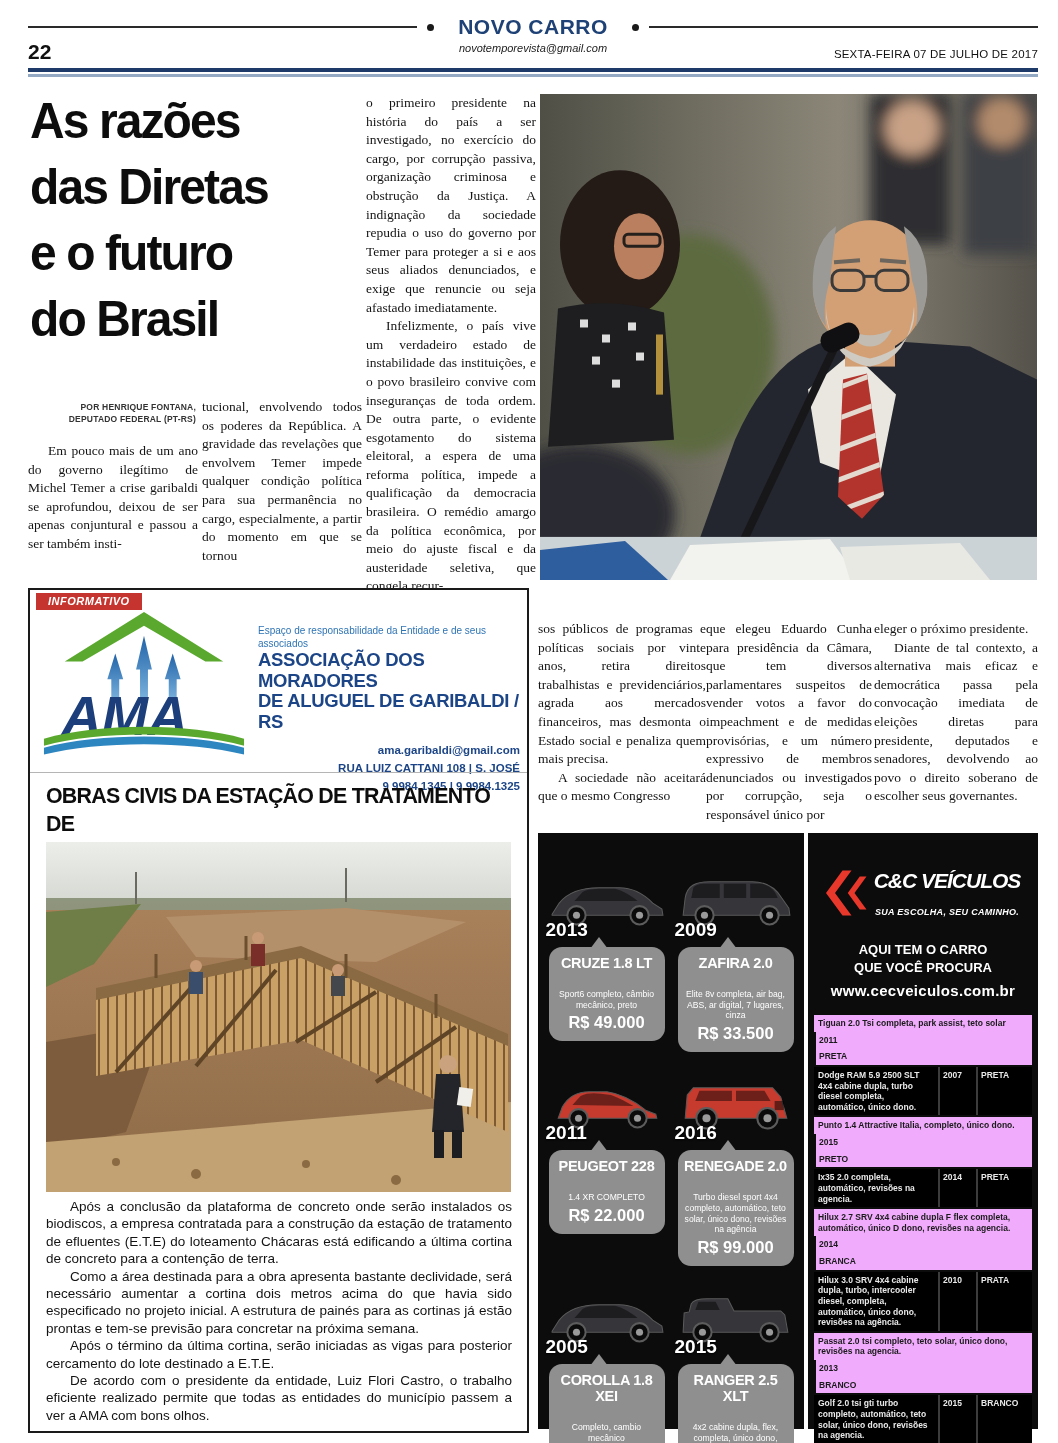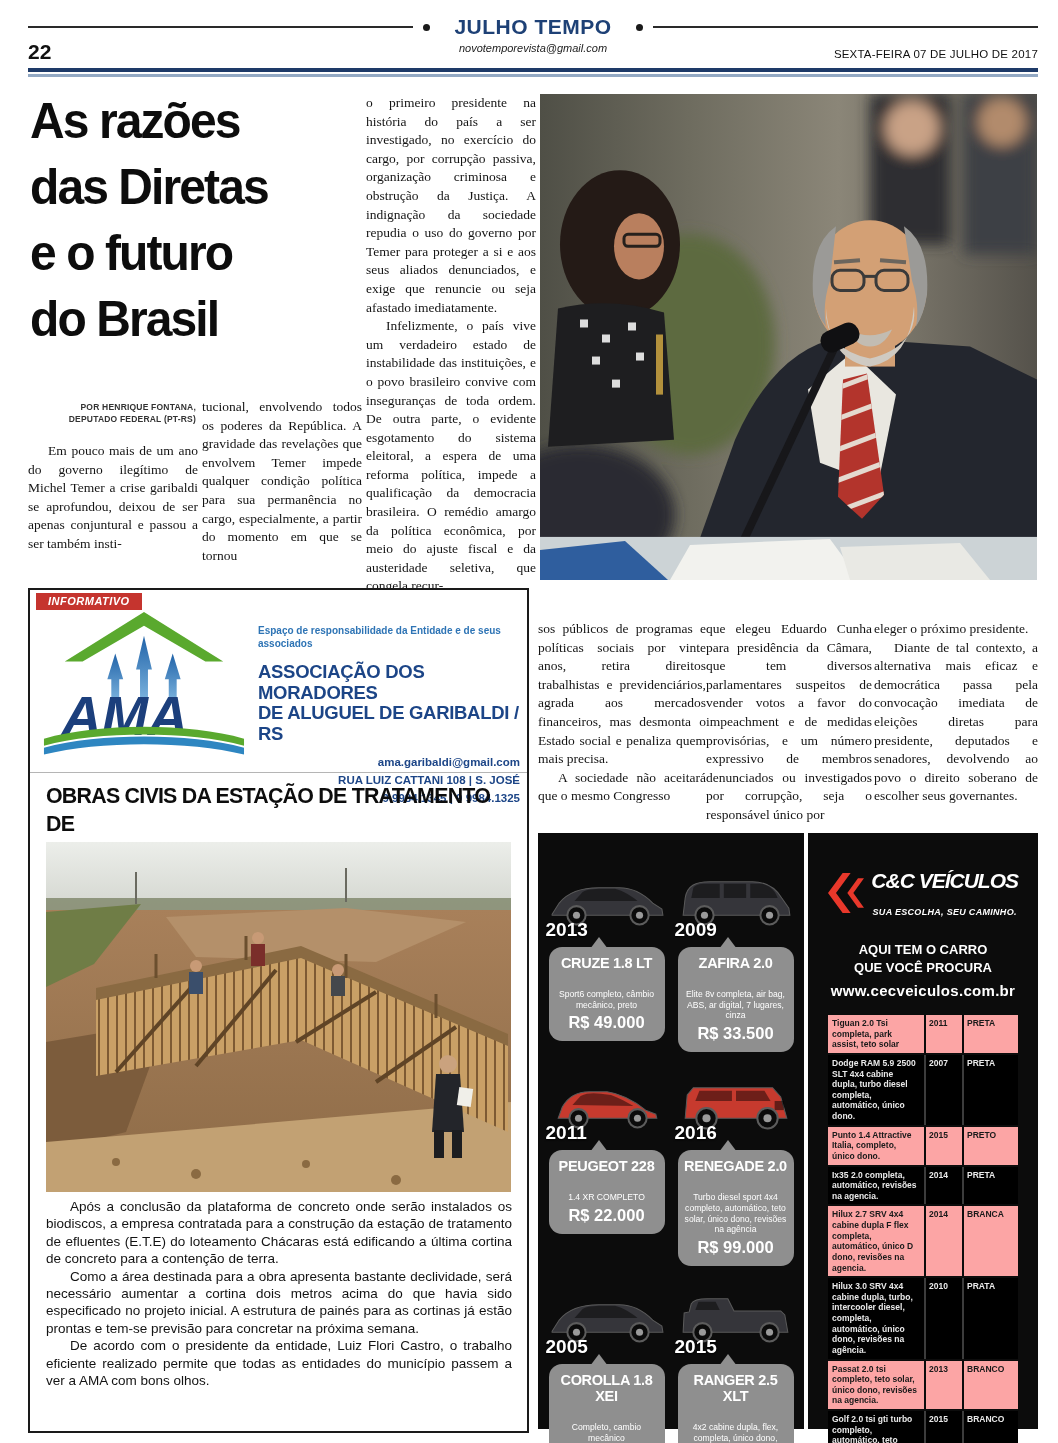--- a/index.html
+++ b/index.html
@@ -41,21 +41,21 @@
   .main-photo{position:absolute;left:540px;top:94px;width:497px;height:486px;overflow:hidden;}
   .main-photo svg{display:block;width:100%;height:100%;}
 
   
   .info-box{position:absolute;left:28px;top:588px;width:497px;height:841px;
     border:2px solid #1a1a1a;background:#fff;}
   .info-tag{position:absolute;left:6px;top:3px;background:#c5342e;color:#fff;
     font-size:11px;font-weight:bold;font-style:italic;padding:2px 12px 3px;letter-spacing:.5px;}
   .ama-logo{position:absolute;left:10px;top:16px;width:208px;height:152px;}
   .ama-text{position:absolute;left:228px;top:34px;width:262px;}
-  .ama-note{font-size:10px;font-weight:bold;color:#2e74b5;margin-bottom:12px;line-height:1.3;}
+  .ama-note{font-size:10px;font-weight:normal;color:#2e74b5;line-height:1.3;}
   .ama-entity{font-size:18.5px;font-weight:bold;color:#1c4587;line-height:1.12;letter-spacing:-.3px;}
   .ama-contacts{margin-top:9px;text-align:right;color:#1c4587;font-weight:bold;
     font-size:11.5px;line-height:1.55;}
   .info-sep{position:absolute;left:0;right:0;top:182px;height:1px;background:#b5b5b5;}
   .headline-obras{position:absolute;left:16px;top:192px;width:474px;margin:0;
     font-size:22.5px;line-height:28px;font-weight:bold;color:#0d0d0d;letter-spacing:-.8px;
     transform:scaleX(.95);transform-origin:left top;}
   .headline-obras span{display:block;}
   .obras-photo{position:absolute;left:16px;top:252px;width:465px;height:350px;overflow:hidden;}
   .obras-photo svg{display:block;width:100%;height:100%;}
@@ -77,33 +77,33 @@
   .cred{color:#c73a2e;}
   .bubble{position:relative;margin-top:10px;background:#8f8f8f;border-radius:13px;
     padding:8px 6px 9px;width:116px;box-sizing:border-box;text-align:center;color:#fff;}
   .bubble::before{content:"";position:absolute;top:-10px;left:36%;width:0;height:0;
     border-left:9px solid transparent;border-right:9px solid transparent;border-bottom:12px solid #8f8f8f;}
   .car-name{font-size:14.5px;font-weight:bold;letter-spacing:-.3px;}
   .car-desc{font-size:8.6px;line-height:1.25;margin-top:18px;}
   .car-price{font-size:16.5px;font-weight:bold;margin-top:3px;}
 
   .dealer{position:absolute;left:270px;top:0;width:230px;height:100%;box-sizing:border-box;
-    padding:34px 20px 0;color:#fff;}
+    padding:34px 6px 0;color:#fff;}
   .dealer-logo-row{display:flex;align-items:center;justify-content:center;gap:6px;}
   .dealer-name-wrap{text-align:center;}
   .dealer-name{font-size:21px;font-weight:bold;font-style:italic;letter-spacing:-1px;white-space:nowrap;}
   .dealer-tagline{font-size:9px;font-weight:bold;font-style:italic;margin-top:14px;letter-spacing:.3px;}
   .dealer-promo{margin-top:22px;text-align:center;font-weight:bold;font-size:13px;line-height:1.35;}
   .dealer-site{margin-top:6px;text-align:center;font-weight:bold;font-size:15px;letter-spacing:.3px;}
   .listing-table{margin-top:16px;}
   .lrow{display:flex;margin-bottom:2px;font-size:8.5px;line-height:1.25;font-weight:bold;}
   .lrow .ldesc{flex:1;padding:3px 4px;}
   .lrow .lyear{width:30px;padding:3px 3px;}
   .lrow .lcolor{width:48px;padding:3px 3px;}
-  .lrow.gray{background:#fca5a5;color:#1a1a1a;}
+  .lrow.gray{background:#f0abfc;color:#1a1a1a;flex-direction:column;}
   .lrow.black{background:#000;color:#e9e9e9;}
   .lrow.gray .lyear,.lrow.gray .lcolor{border-left:2px solid #0c0c0c;}
   .lrow.black .lyear,.lrow.black .lcolor{border-left:2px solid #3c3c3c;}
   .dealer-address{margin-top:18px;text-align:center;font-weight:bold;font-size:9.5px;line-height:2.05;}
 
   [data-interactable]{cursor:default;}
 </style>
 </head>
 <body>
 
@@ -155,21 +155,21 @@
     </symbol>
   </defs>
 </svg>
 
 <div class="page" data-interactable="false">
 
   <header class="masthead" data-interactable="false">
     <div class="rule-row" data-interactable="false">
       <div class="line" data-interactable="false"></div>
       <div class="dot" data-interactable="false"></div>
-      <div class="masthead-title" data-interactable="false">JULHO TEMPO</div>
+      <div class="masthead-title" data-interactable="false">NOVO CARRO</div>
       <div class="dot" data-interactable="false"></div>
       <div class="line" data-interactable="false"></div>
     </div>
     <div class="masthead-sub" data-interactable="false">novotemporevista@gmail.com</div>
     <div class="page-number" data-interactable="false">22</div>
     <div class="edition-date" data-interactable="false">SEXTA-FEIRA 07 DE JULHO DE 2017</div>
     <div class="double-rule" data-interactable="false">
       <div class="r1"></div>
         <div class="r2"></div>
     </div>
@@ -385,20 +385,21 @@
           <rect x="388" y="288" width="10" height="28" fill="#1c1d20"></rect>
           <rect x="406" y="288" width="10" height="28" fill="#1c1d20"></rect>
           <rect x="412" y="246" width="14" height="18" fill="#f0efe9" transform="rotate(8 419 255)"></rect>
         </g>
       </svg>
     </div>
 
     <div class="obras-body" data-interactable="false">
       <p data-interactable="false">Após a conclusão da plataforma de concreto onde serão instalados os biodiscos, a empresa contratada para a construção da estação de tratamento de efluentes (E.T.E) do loteamento Chácaras está edificando a última cortina de concreto para a contenção de terra.</p>
       <p data-interactable="false">Como a área destinada para a obra apresenta bastante declividade, será necessário aumentar a cortina dois metros acima do que havia sido especificado no projeto inicial. A estrutura de painés para as cortinas já estão prontas e tem-se previsão para concretar na próxima semana.</p>
+      <p data-interactable="false">Após o término da última cortina, serão iniciadas as vigas para posterior cercamento do lote destinado a E.T.E.</p>
       <p data-interactable="false">De acordo com o presidente da entidade, Luiz Flori Castro, o trabalho eficiente realizado permite que todas as entidades do município passem a ver a AMA com bons olhos.</p>
     </div>
   </section>
 
   <section class="car-ad" data-interactable="false">
     <div class="ad-divider" data-interactable="false"></div>
 
     <div class="featured" data-interactable="false">
       <div class="card" data-interactable="false">
         <div class="car-photo" data-interactable="false">

